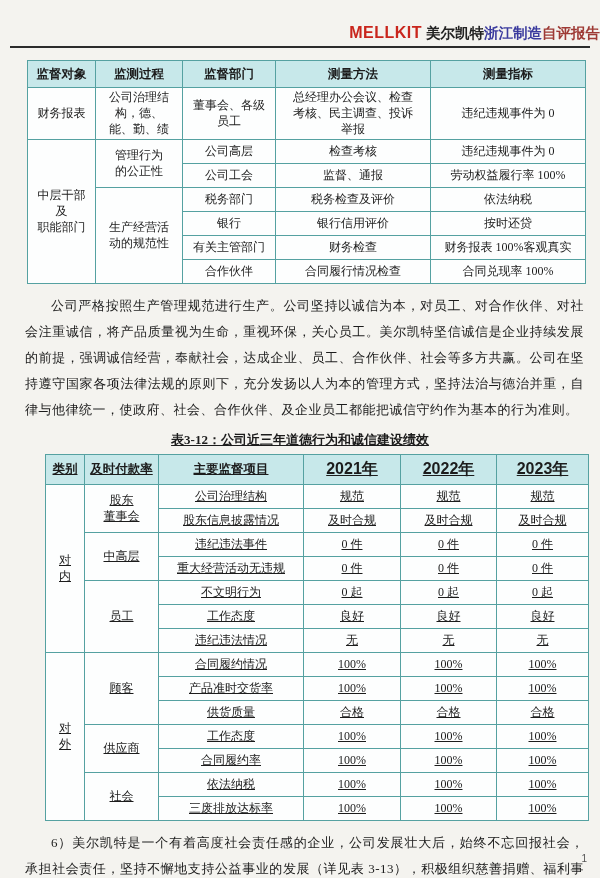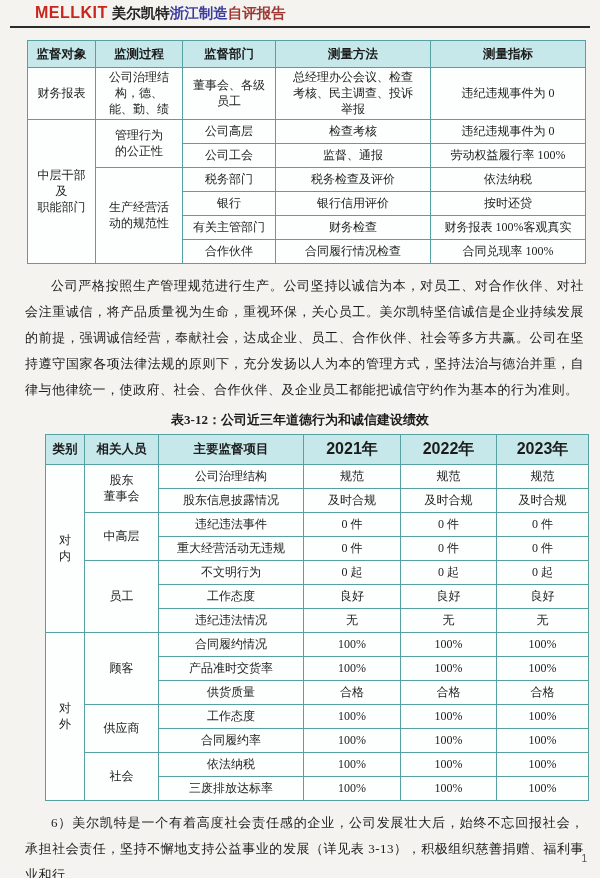--- a/index.html
+++ b/index.html
@@ -4,21 +4,21 @@
 <style>
   html,body{margin:0;padding:0;}
   body{
     width:600px;height:878px;
     background:var(--page-bg,#f4f3ef);
     font-family:"Liberation Serif","DejaVu Serif",serif;
     color:var(--text,#1c1c1c);
     position:relative;
     overflow:hidden;
   }
-  .doc-header{padding:4px 0 0 35px;white-space:nowrap;}
+  .doc-header{padding:24px 0 0 35px;white-space:nowrap;text-align:right;}
   .brand{
     font-family:"Liberation Sans","DejaVu Sans",sans-serif;
     font-weight:bold;font-size:16px;color:var(--brand-red,#c9251c);
     letter-spacing:.5px;margin-right:4px;
   }
   .title-black{font-weight:bold;font-size:14.5px;color:#222;}
   .title-blue{font-weight:bold;font-size:14.5px;color:var(--title-blue,#3b3b9e);}
   .title-maroon{font-weight:bold;font-size:14.5px;color:var(--title-maroon,#9e3a35);}
   .divider{border:none;border-top:2px solid #2b2b2b;margin:3px 10px 0 10px;}
 
@@ -27,34 +27,34 @@
     border:1px solid var(--table-border,#55a1a1);
     text-align:center;vertical-align:middle;
     font-size:12px;padding:1px 3px;background:#fdfefe;
     overflow:hidden;
   }
   thead th{background:var(--table-header-bg,#c7e8ea);font-weight:bold;height:24px;font-size:12.5px;}
   .wrap{white-space:pre-line;line-height:1.35;}
   .t1{margin:12px 0 0 27px;width:558px;}
   .t1 .r-tall td{height:44px;}
   .t1 td{height:21px;}
-  .t2{margin:5px 0 8px 45px;width:543px;}
+  .t2{margin:5px 0 8px 45px;width:543px;text-decoration:underline;}
   .t2 thead th{height:27px;}
   .t2 td{height:21px;}
   .year-th{font-family:"Liberation Sans","DejaVu Sans",sans-serif;font-size:16px;}
 
   .para{
     margin:9px 16px 0 25px;
     font-size:13px;line-height:26px;
     text-align:justify;text-indent:2em;
     letter-spacing:.5px;
   }
   .caption{
     margin:8px 0 0 0;text-align:center;
-    font-weight:bold;font-size:13px;
+    font-weight:bold;font-size:13px;text-decoration:underline;
   }
   .page-number{
     position:absolute;right:13px;bottom:14px;
     font-size:10px;color:#555;
     font-family:"Liberation Sans","DejaVu Sans",sans-serif;
   }
 </style>
 </head>
 <body>
 
@@ -142,21 +142,21 @@
     <col style="width:39px">
       <col style="width:74px">
       <col style="width:145px">
       <col style="width:97px">
       <col style="width:96px">
       <col style="width:92px">
   </colgroup>
   <thead>
     <tr>
       <th>类别</th>
-      <th>相关人员</th>
+      <th>及时付款率</th>
       <th>主要监督项目</th>
       <th class="year-th">2021年</th>
       <th class="year-th">2022年</th>
       <th class="year-th">2023年</th>
     </tr>
   </thead>
   <tbody>
     <tr>
       <td rowspan="7" class="wrap">对
 内</td>

